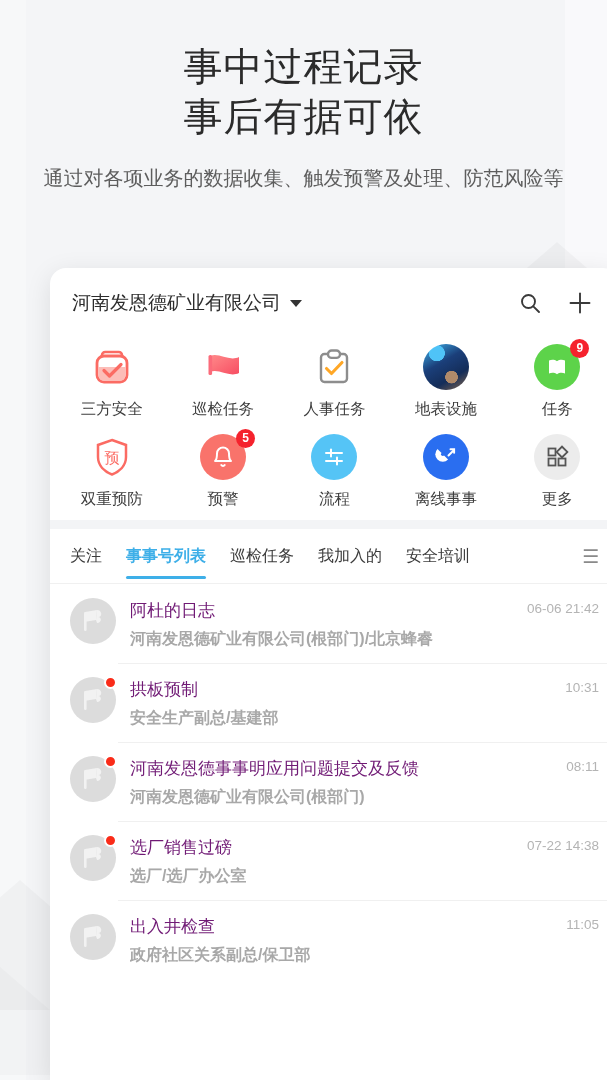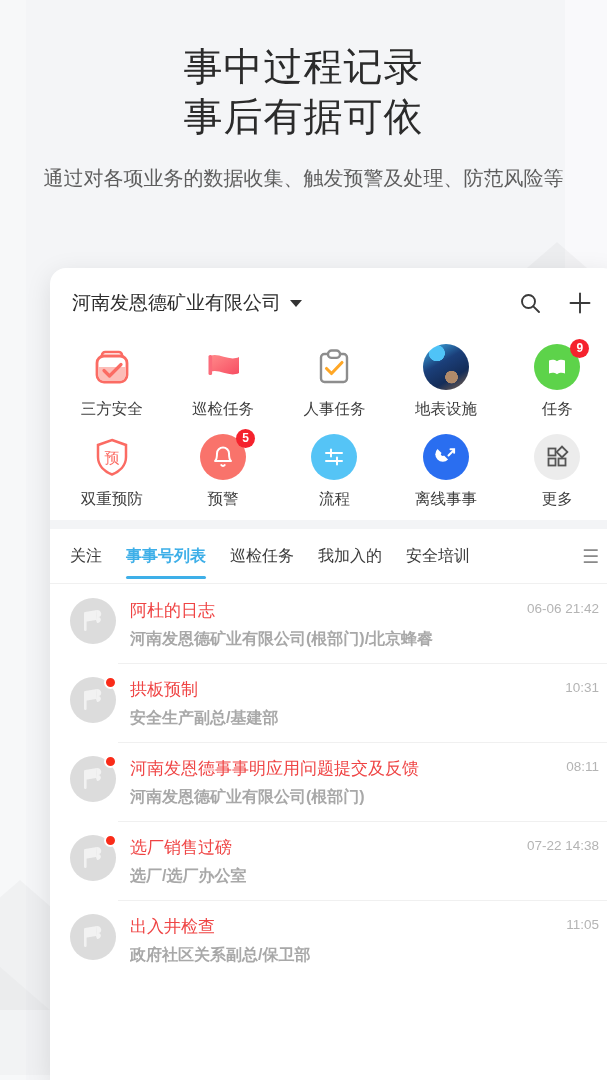--- a/index.html
+++ b/index.html
@@ -114,21 +114,21 @@
   .avatar {
     width:46px;height:46px;border-radius:50%;
     background:#dcdcdc; display:flex;align-items:center;justify-content:center;
   }
   .avatar.plain { background:transparent; }
   .dot {
     position:absolute; top:-1px; right:-1px; width:13px; height:13px;
     background:#fa2c19; border-radius:50%; border:2px solid #fff;
   }
   .row-body { flex:1; min-width:0; padding-top:1px; }
-  .row-title { font-size:17px; color:#ef4444; white-space:nowrap; overflow:hidden; text-overflow:ellipsis; }
+  .row-title { font-size:17px; color:#701a75; white-space:nowrap; overflow:hidden; text-overflow:ellipsis; }
   .row-sub { margin-top:7px; font-size:16px; color:#a8a8a8; white-space:nowrap; overflow:hidden; text-overflow:ellipsis;font-weight:bold; }
   .row-time { font-size:13.5px; color:#b4b4b4; margin-left:10px; padding-top:3px; white-space:nowrap; }
 
   
   .wm { position:absolute; right:6px; bottom:6px; display:flex; align-items:center; pointer-events:none; opacity:0.82; }
   .wm-mascot { width:56px; height:68px; margin-right:6px; }
   .wm-txt { display:flex; flex-direction:column; align-items:flex-start; }
   .wm-big { font-size:46px; line-height:44px; color:rgba(255,255,255,0.92); font-weight:normal; letter-spacing:1px;}
   .wm-small { font-size:20px; color:rgba(255,255,255,0.86); letter-spacing:1px; margin-top:2px; }
 </style>

